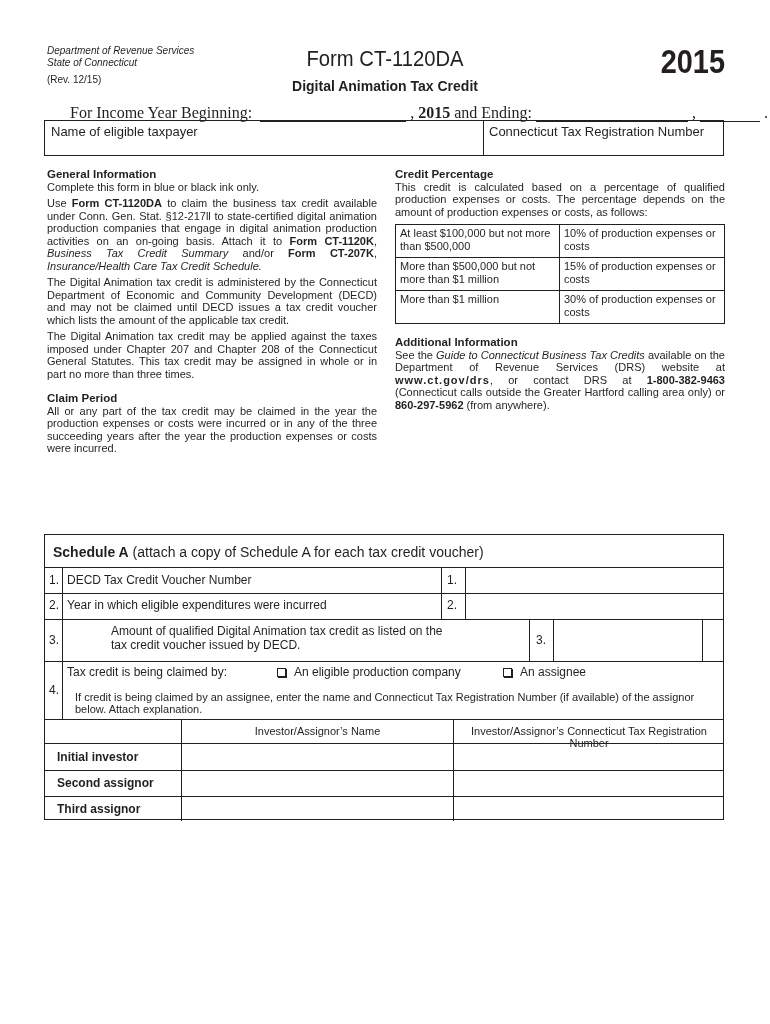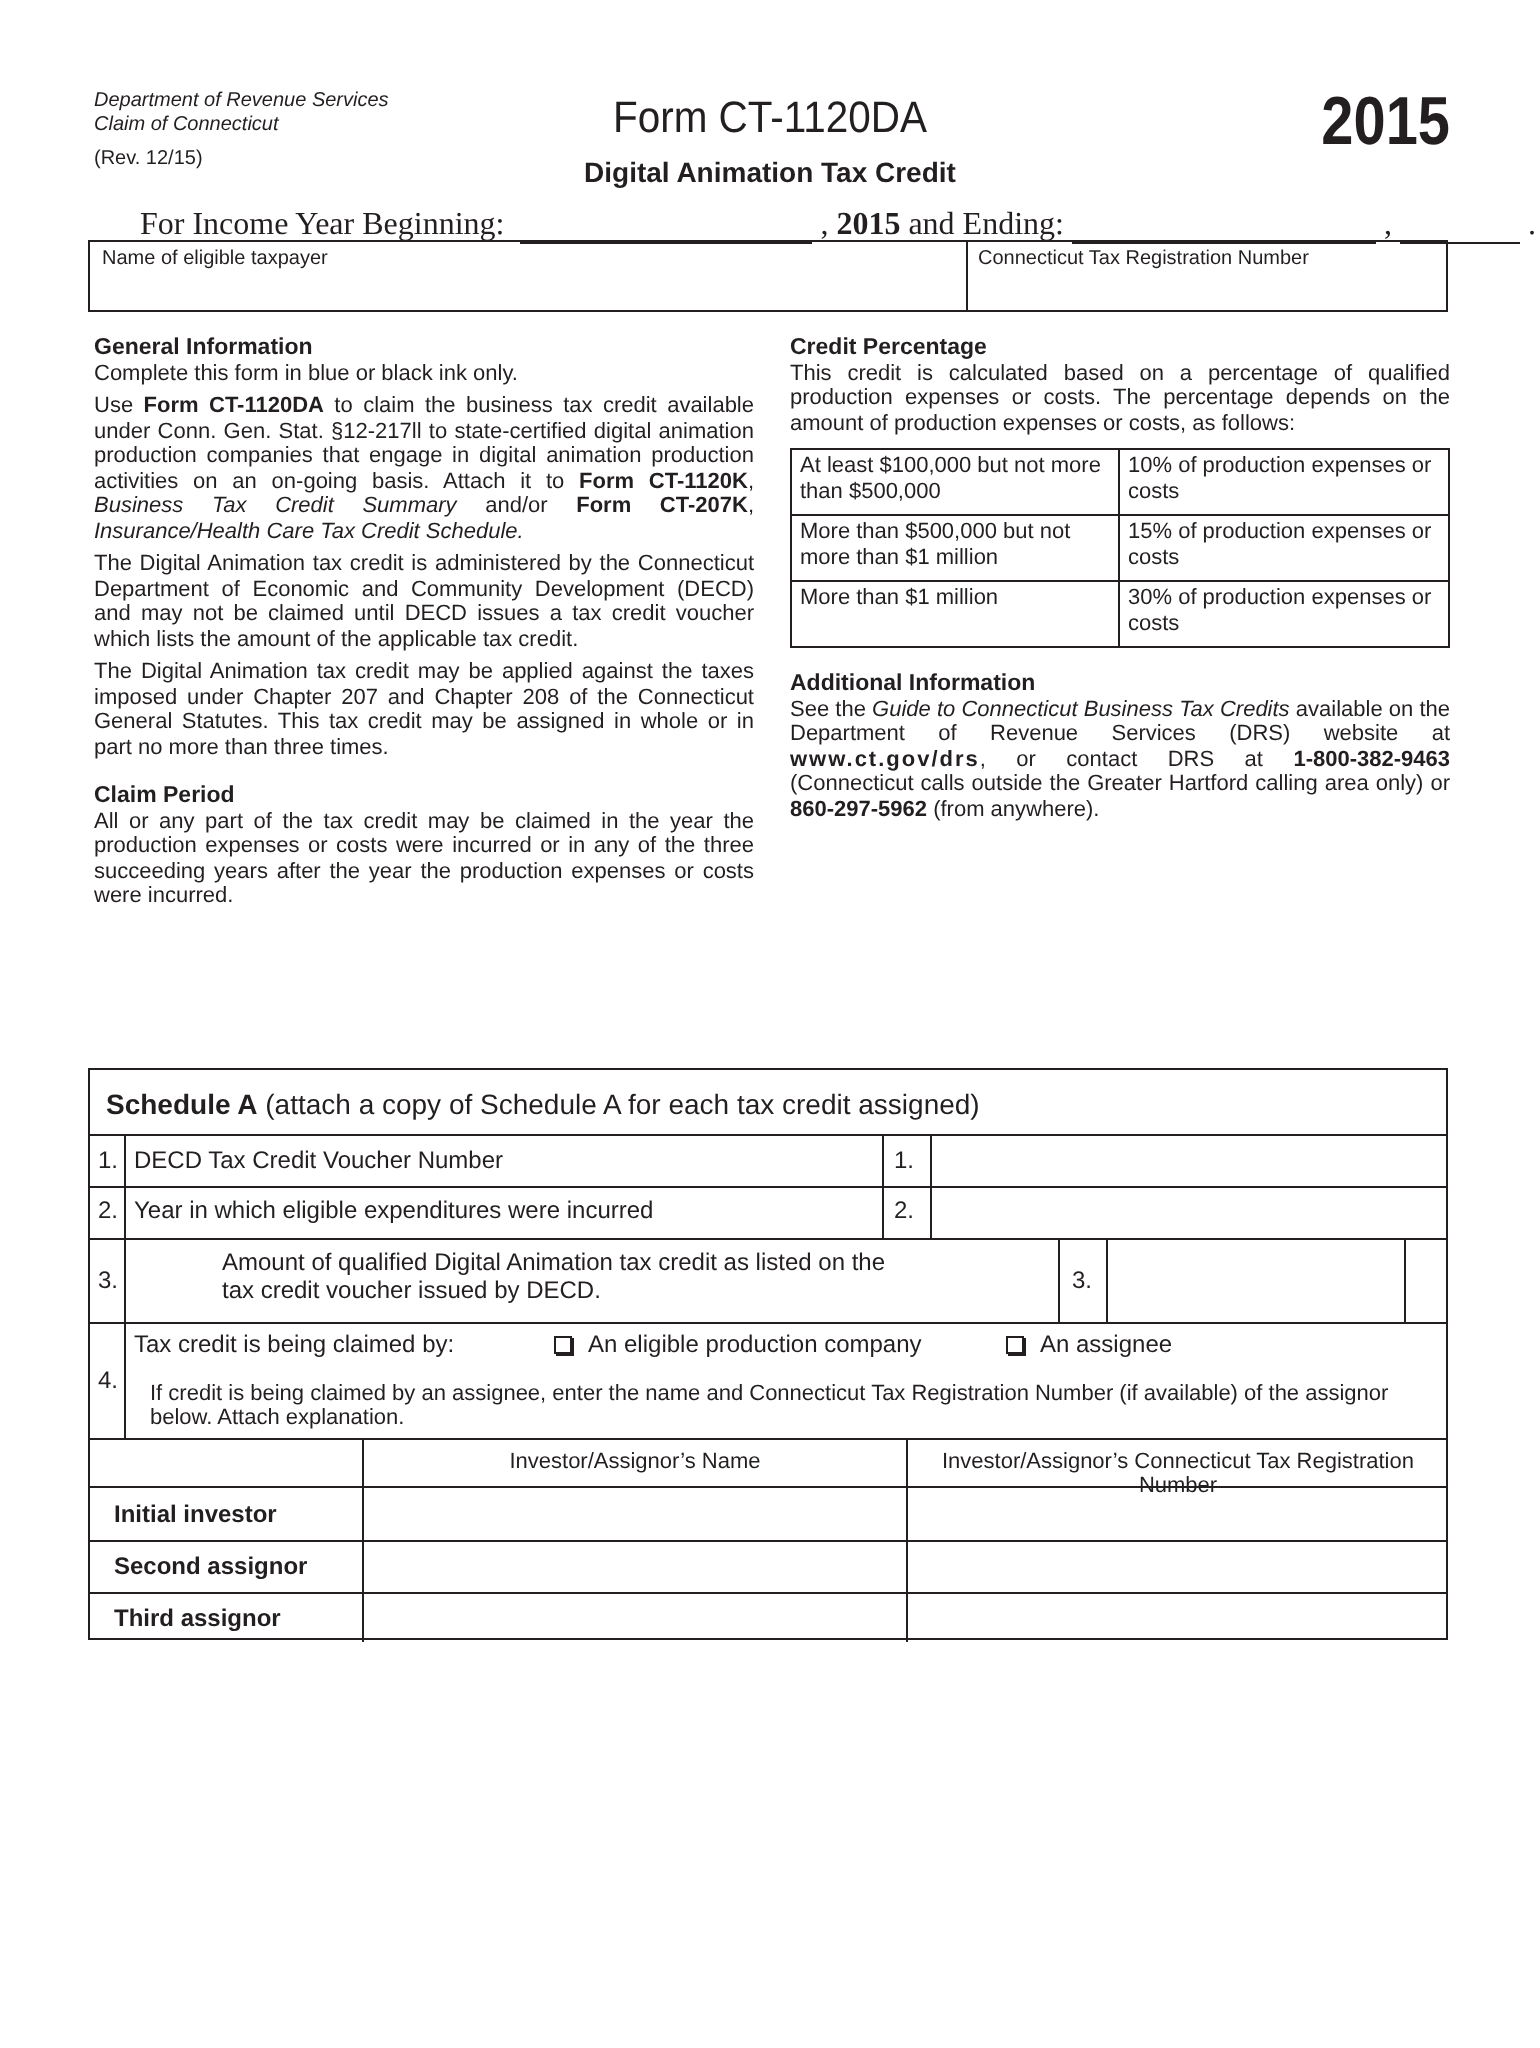--- a/index.html
+++ b/index.html
@@ -7,21 +7,21 @@
   .abs { position:absolute; }
   .dept { left:47px; top:45px; font-size:10px; line-height:12px;font-style:italic; }
   .rev { left:47px; top:74px; font-size:10px; }
   .form-title { left:0; width:770px; text-align:center; top:46px; font-size:22px; font-weight:normal; transform:scaleX(0.92); }
   .form-sub { left:0; width:770px; text-align:center; top:78px; font-size:14px; font-weight:bold; }
   .year { left:655px; top:42px; font-size:34px; font-weight:bold; transform:scaleX(0.85); }
   .income-row { left:70px; top:104px; font-size:16px; white-space:nowrap;font-family:Liberation Serif, serif; }
   .uline { display:inline-block; border-bottom:1px solid #231f20; vertical-align:bottom; height:12px; }
   .name-box { left:44px; top:120px; width:680px; height:36px; border:1px solid #231f20; box-sizing:border-box; }
   .name-box .divider { position:absolute; left:438px; top:0; bottom:0; border-left:1px solid #231f20; }
-  .name-box .lbl { position:absolute; top:3px; font-size:10px; }
+  .name-box .lbl { position:absolute; top:3px; font-size:13px; }
   .col { font-size:11px; line-height:12.5px; }
   .col h3 { margin:0; font-size:11.5px; font-weight:bold; }
   .col p { margin:0 0 4px 0; text-align:justify; }
   .left-col { left:47px; top:168px; width:330px; }
   .right-col { left:395px; top:168px; width:330px; }
   table.pct { border-collapse:collapse; width:330px; margin-top:6px; margin-bottom:12px; font-size:11px; }
   table.pct td { border:1px solid #231f20; padding:2px 4px; vertical-align:top; line-height:13px; height:28px; }
   .sched { left:44px; top:534px; width:680px; height:286px; border:1px solid #231f20; box-sizing:border-box; }
   .sched .title { position:absolute; left:8px; top:9px; font-size:14px; }
   .sched .title b { font-weight:bold; }
@@ -30,21 +30,21 @@
   .cell-txt { position:absolute; font-size:12px; }
   .cb { display:inline-block; width:9px; height:9px; border:1.5px solid #231f20; box-sizing:border-box; margin-right:8px; vertical-align:-1px; box-shadow:1px 1px 0 #231f20; }
   .small { font-size:11px; }
   .bold { font-weight:bold; }
 </style>
 </head>
 <body>
 
 <div class="abs dept">
   <div>Department of Revenue Services</div>
-  <div>Claim of Connecticut</div>
+  <div>State of Connecticut</div>
 </div>
 <div class="abs rev">(Rev. 12/15)</div>
 <div class="abs form-title">Form CT-1120DA</div>
 <div class="abs form-sub">Digital Animation Tax Credit</div>
 <div class="abs year">2015</div>
 
 <div class="abs income-row">
   <span>For Income Year Beginning:</span>
   <span class="uline" style="width:146px;margin-left:4px;"></span>
   <span> , </span><b>2015</b>
@@ -90,21 +90,21 @@
       <td>More than $1 million</td>
       <td>30% of production expenses or costs</td>
     </tr>
   </tbody>
     </table>
   <h3>Additional Information</h3>
   <p><span>See the </span><i>Guide to Connecticut Business Tax Credits</i><span> available on the Department of Revenue Services (DRS) website at </span><b style="letter-spacing:1px;">www.ct.gov/drs</b><span>, or contact DRS at </span><b>1-800-382-9463</b><span> (Connecticut calls outside the Greater Hartford calling area only) or </span><b>860-297-5962</b><span> (from anywhere).</span></p>
 </div>
 
 <div class="abs sched">
-  <div class="title"><b>Schedule A</b><span> (attach a copy of Schedule A for each tax credit assigned)</span></div>
+  <div class="title"><b>Schedule A</b><span> (attach a copy of Schedule A for each tax credit voucher)</span></div>
 
   <div class="hline" style="top:32px;"></div>
 
   <span class="cell-txt" style="left:4px;top:38px;">1.</span>
   <div class="vline" style="left:17px;top:32px;height:52px;"></div>
   <span class="cell-txt" style="left:22px;top:38px;">DECD Tax Credit Voucher Number</span>
   <div class="vline" style="left:396px;top:32px;height:52px;"></div>
   <span class="cell-txt" style="left:402px;top:38px;">1.</span>
   <div class="vline" style="left:420px;top:32px;height:52px;"></div>
   <div style="position:absolute;left:421px;top:33px;right:0;height:24px;"></div>

